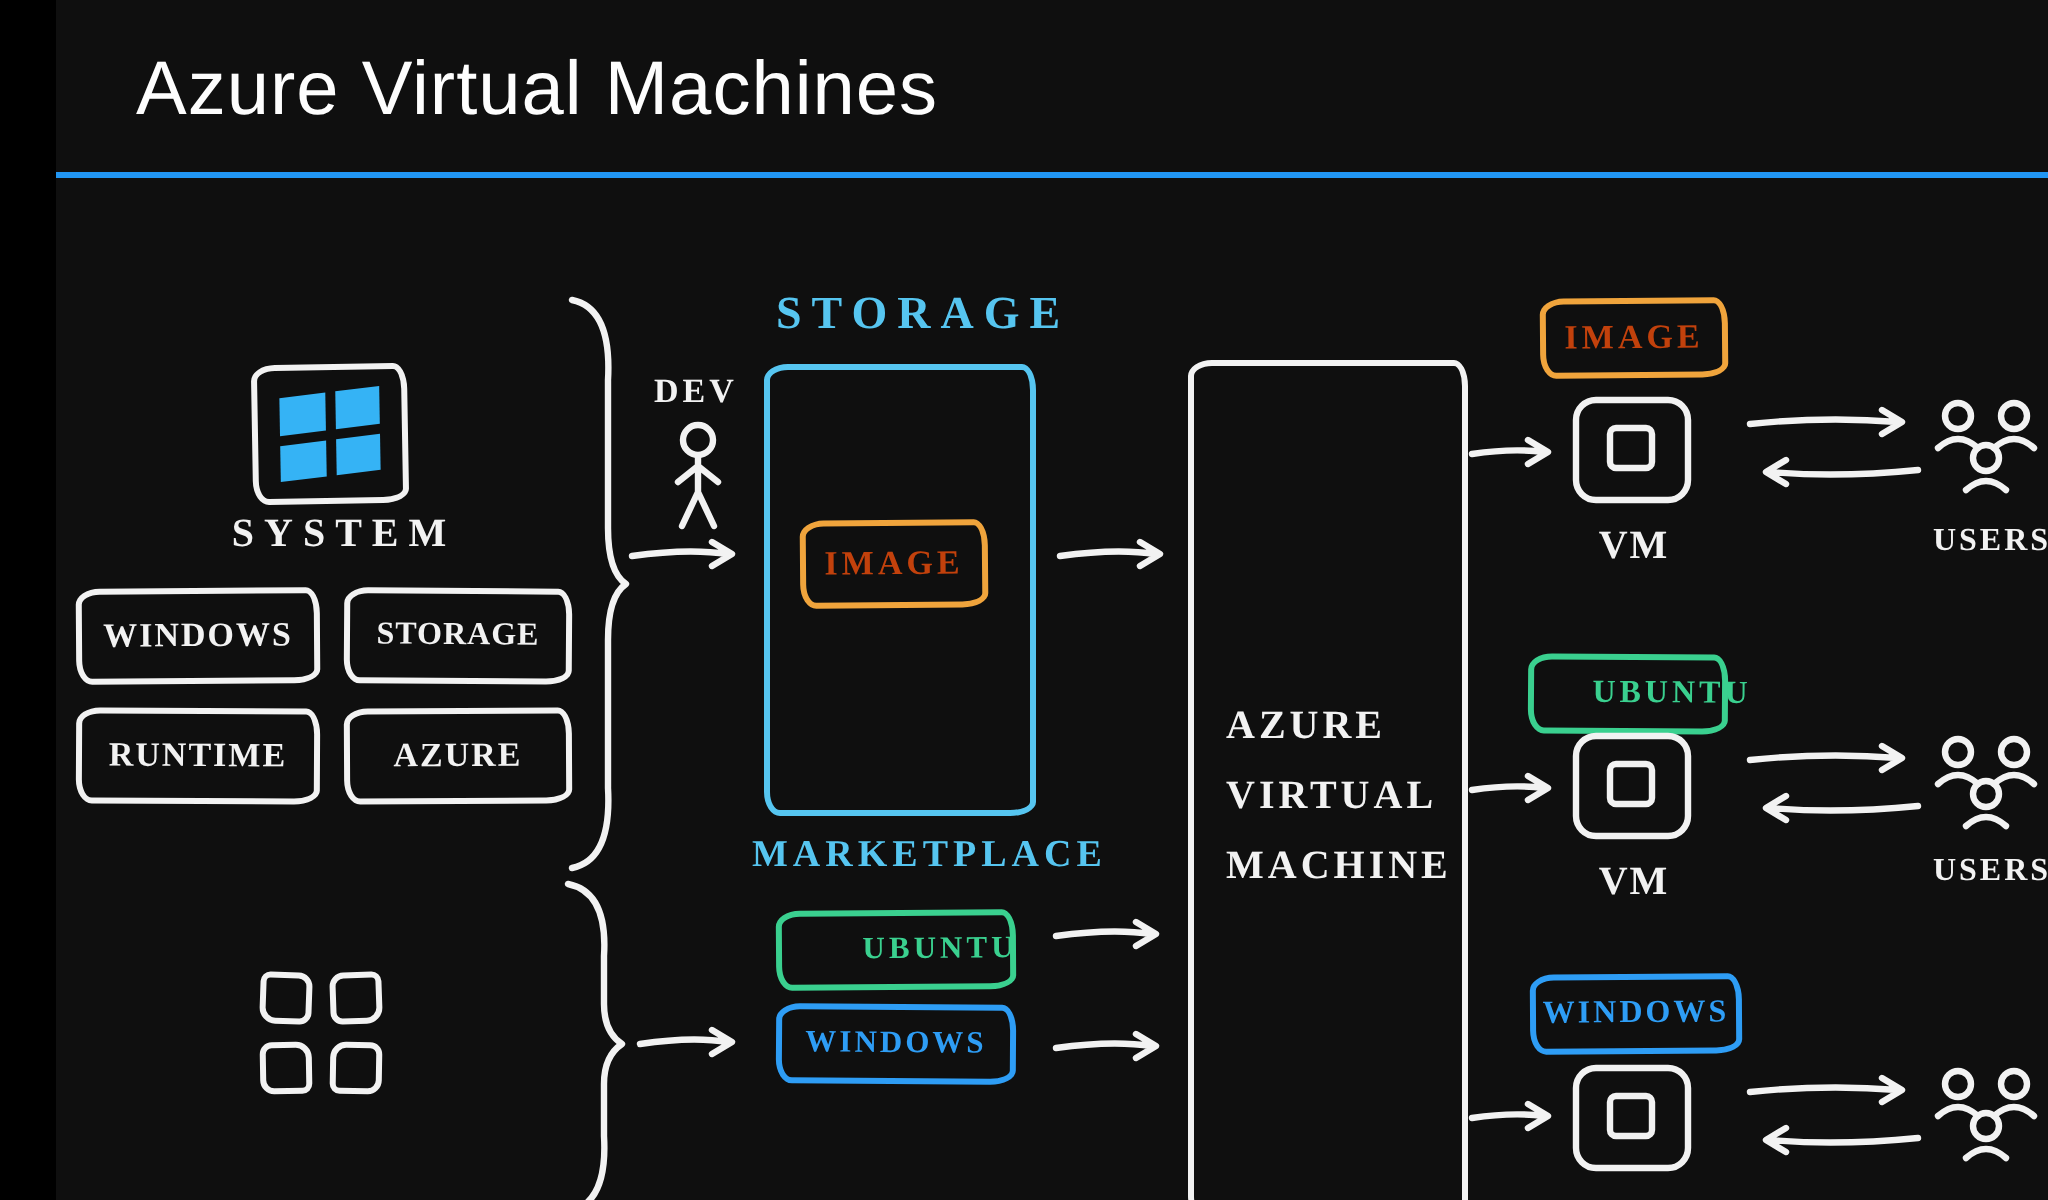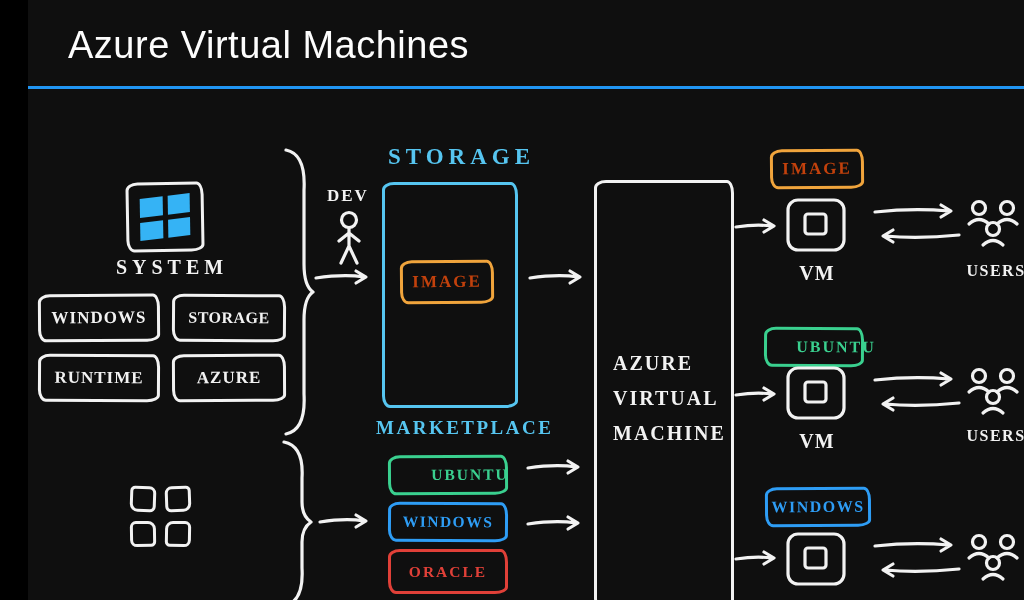--- a/index.html
+++ b/index.html
@@ -57,21 +57,20 @@
   <div class="abs hand c-cyan" style="left:360px;top:144px;font-size:23px;letter-spacing:5px;">STORAGE</div>
   <div class="abs sketch c-cyan" style="left:354px;top:182px;width:136px;height:226px;"></div>
   <div class="abs sketch c-orange hand" style="left:372px;top:260px;width:94px;height:44px;font-size:17px;letter-spacing:2px;transform:rotate(-.5deg);">IMAGE</div>
   <svg class="abs" style="left:500px;top:268px;" width="62" height="18" viewBox="0 0 62 18">
     <path class="stroke" d="M2,10 Q30,6 50,9 M42,3 L52,9 L42,15"></path>
   </svg>
 
   <div class="abs hand c-cyan" style="left:348px;top:417px;font-size:19px;letter-spacing:2.5px;">MARKETPLACE</div>
   <div class="abs sketch c-green hand" style="left:360px;top:455px;width:120px;height:40px;font-size:15.5px;letter-spacing:2px;transform:rotate(-.4deg);">UBUNTU</div>
   <div class="abs sketch c-blue hand" style="left:360px;top:502px;width:120px;height:40px;font-size:15.5px;letter-spacing:1.5px;transform:rotate(.4deg);">WINDOWS</div>
-  <div class="abs sketch c-red hand" style="left:360px;top:549px;width:120px;height:45px;font-size:15.5px;letter-spacing:2px;">ORACLE</div>
   <svg class="abs" style="left:498px;top:458px;" width="62" height="18" viewBox="0 0 62 18">
     <path class="stroke" d="M2,10 Q30,6 50,9 M42,3 L52,9 L42,15"></path>
   </svg>
   <svg class="abs" style="left:498px;top:514px;" width="62" height="18" viewBox="0 0 62 18">
     <path class="stroke" d="M2,10 Q30,6 50,9 M42,3 L52,9 L42,15"></path>
   </svg>
 
   <svg class="abs" style="left:250px;top:438px;" width="36" height="172" viewBox="0 0 36 172">
     <path class="stroke" d="M6,4 Q26,8 24,40 L24,64 Q24,78 33,84 Q24,90 24,104 L24,130 Q26,164 6,168"></path>
   </svg>

